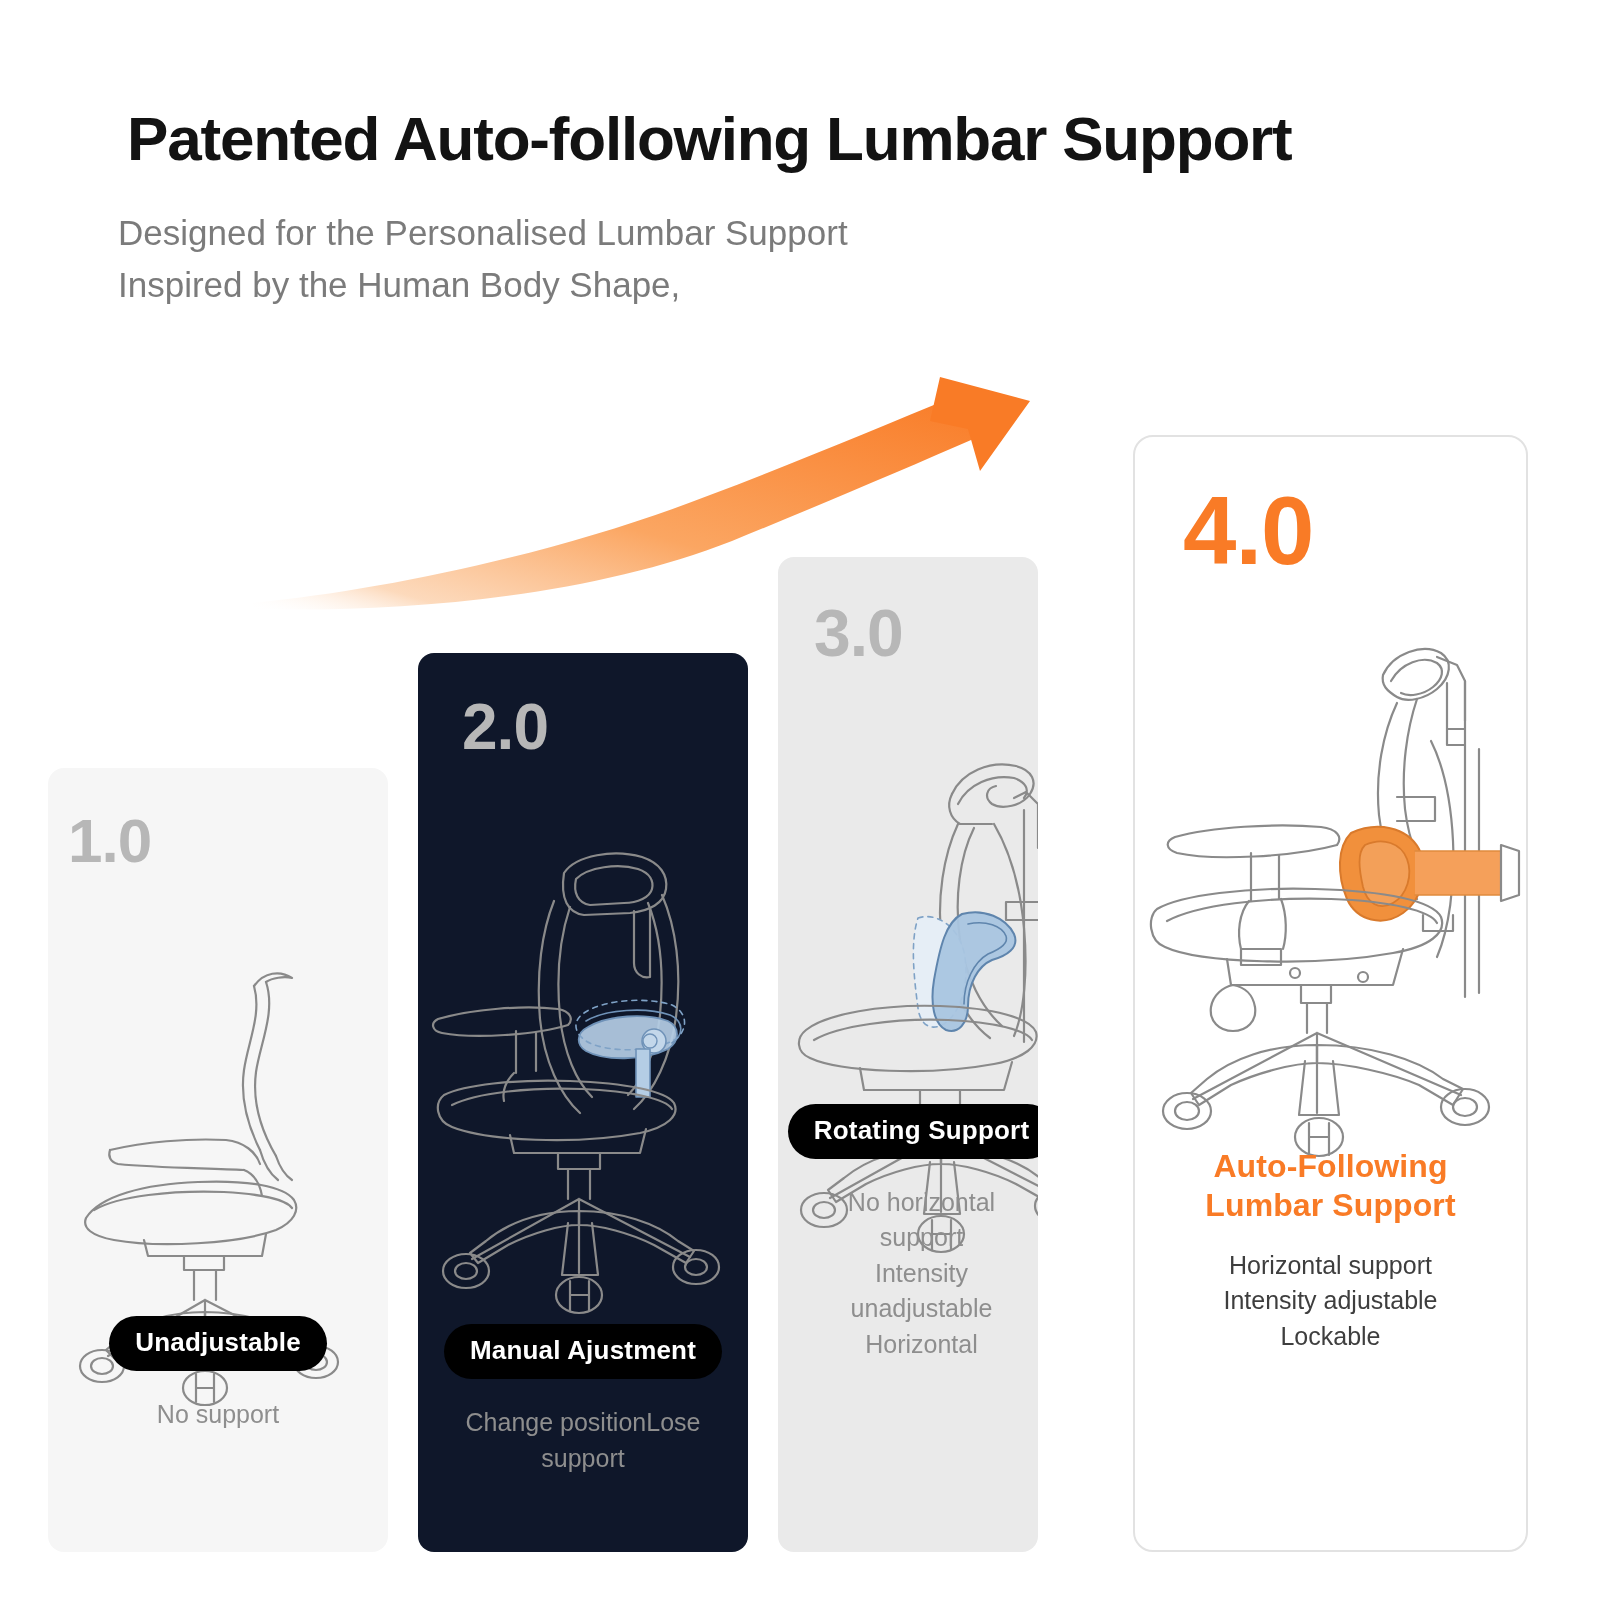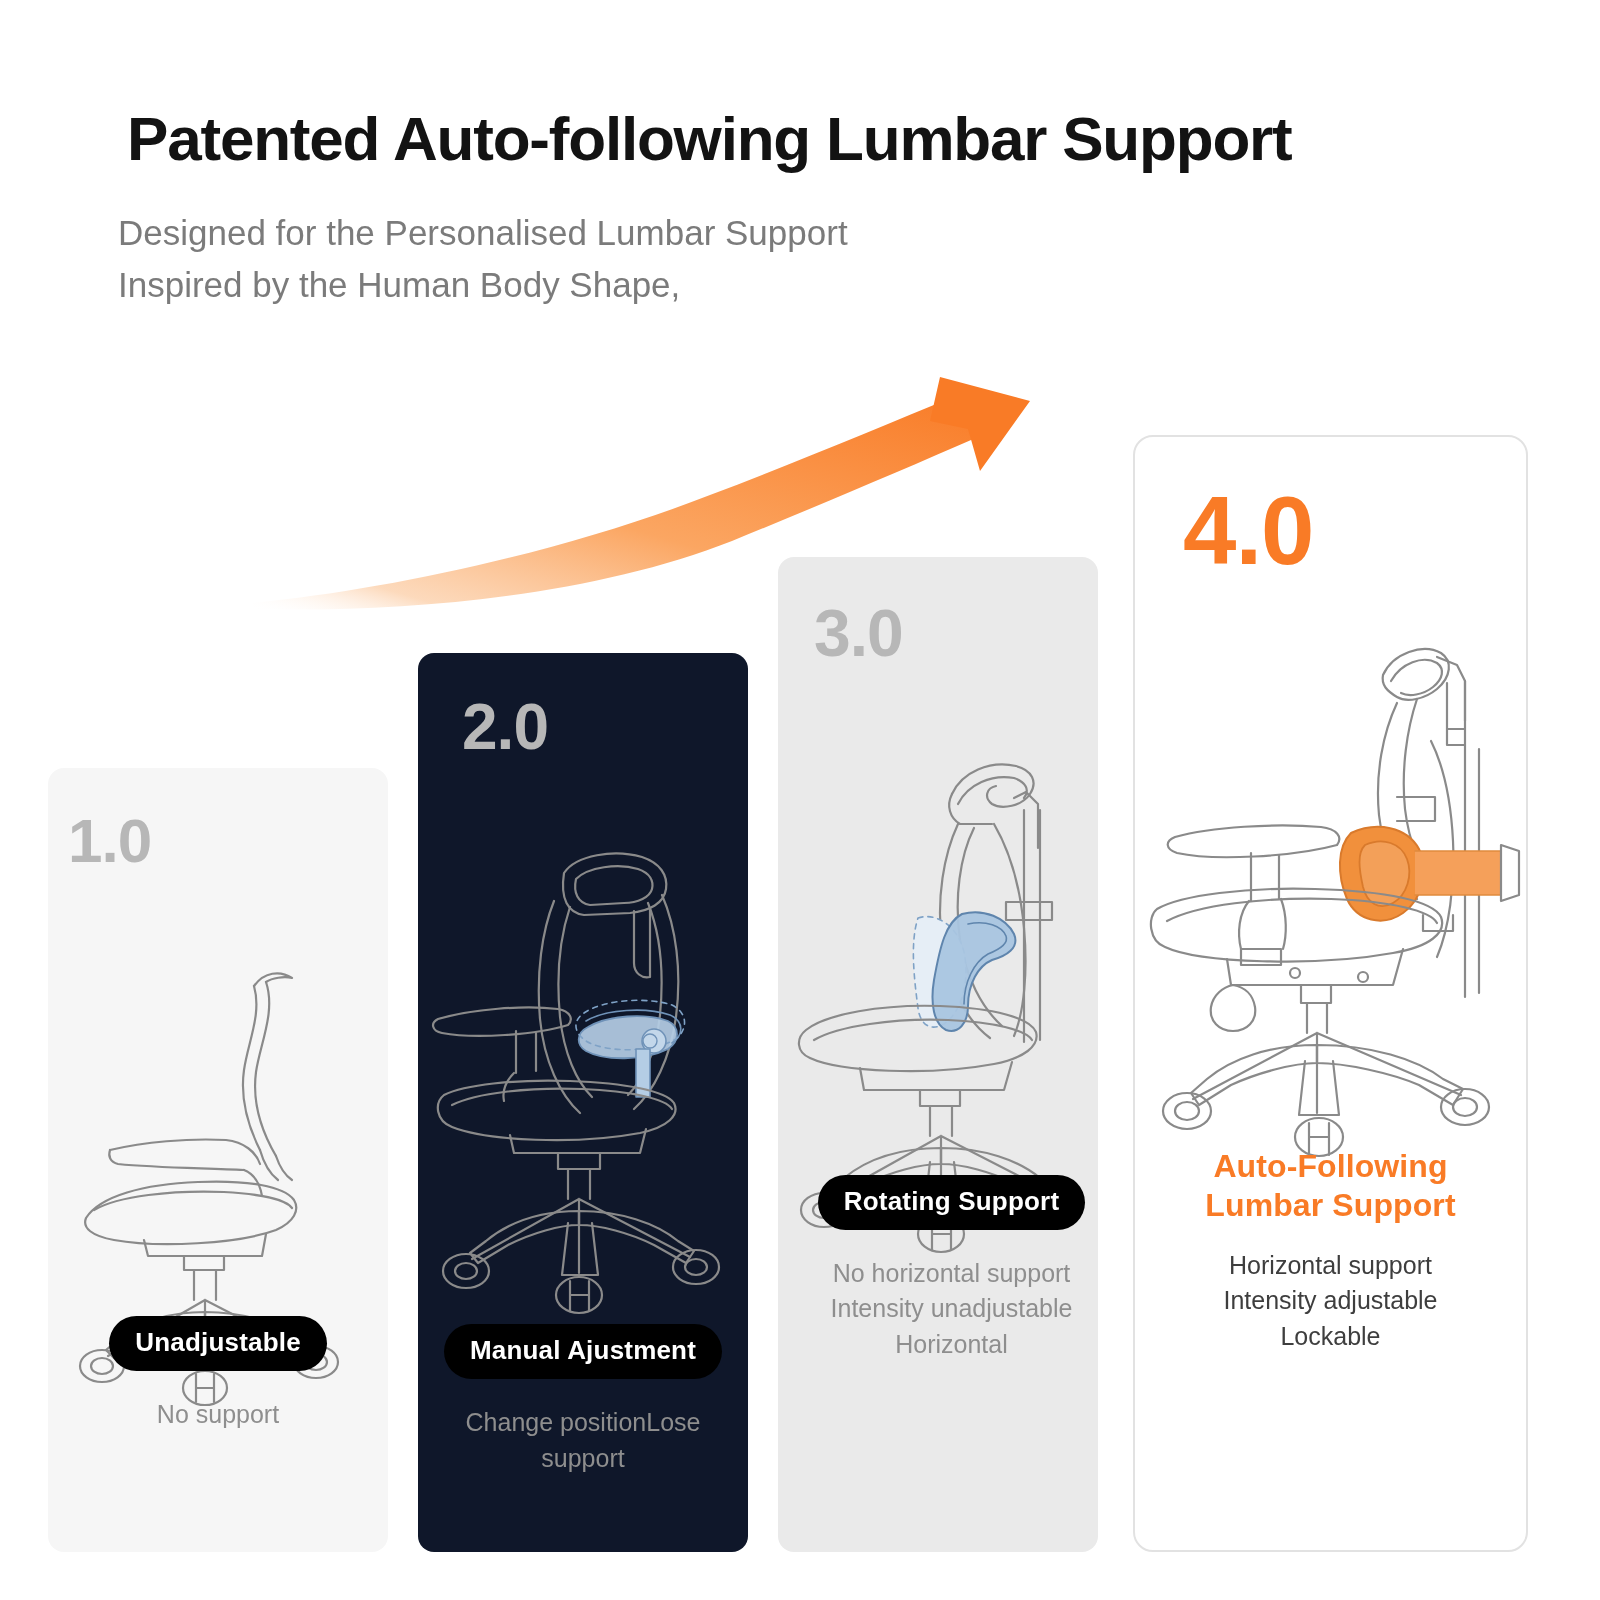--- a/index.html
+++ b/index.html
@@ -53,21 +53,21 @@
 
   
   .card {
     position: absolute;
     border-radius: 16px;
     box-sizing: border-box;
     overflow: hidden;
   }
   .card-v1 { left: 48px;   top: 768px; width: 340px;  height: 784px;  background: #f6f6f6; }
   .card-v2 { left: 418px;  top: 653px; width: 330px;  height: 899px;  background: #0f172a; }
-  .card-v3 { left: 778px;  top: 557px; width: 320px;  height: 995px;  background: #eaeaea; }
+  .card-v3 { left: 778px;  top: 557px; width: 260px;  height: 995px;  background: #eaeaea; }
   .card-v4 { left: 1133px; top: 435px; width: 395px;  height: 1117px; background: #ffffff;
              border: 2px solid #e2e2e2; border-radius: 20px; }
 
   .version-num {
     position: absolute;
     font-weight: 700;
     line-height: 1;
     color: #b7b7b7;
     letter-spacing: -1px;
   }

